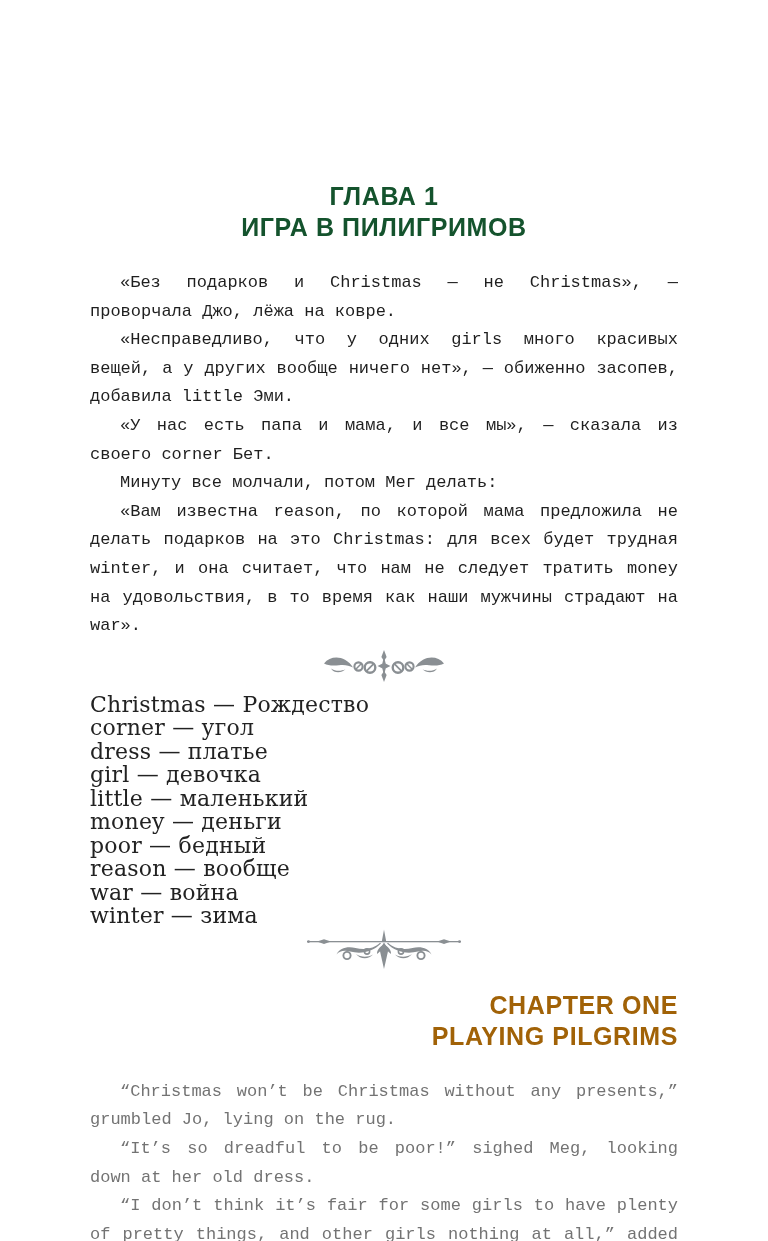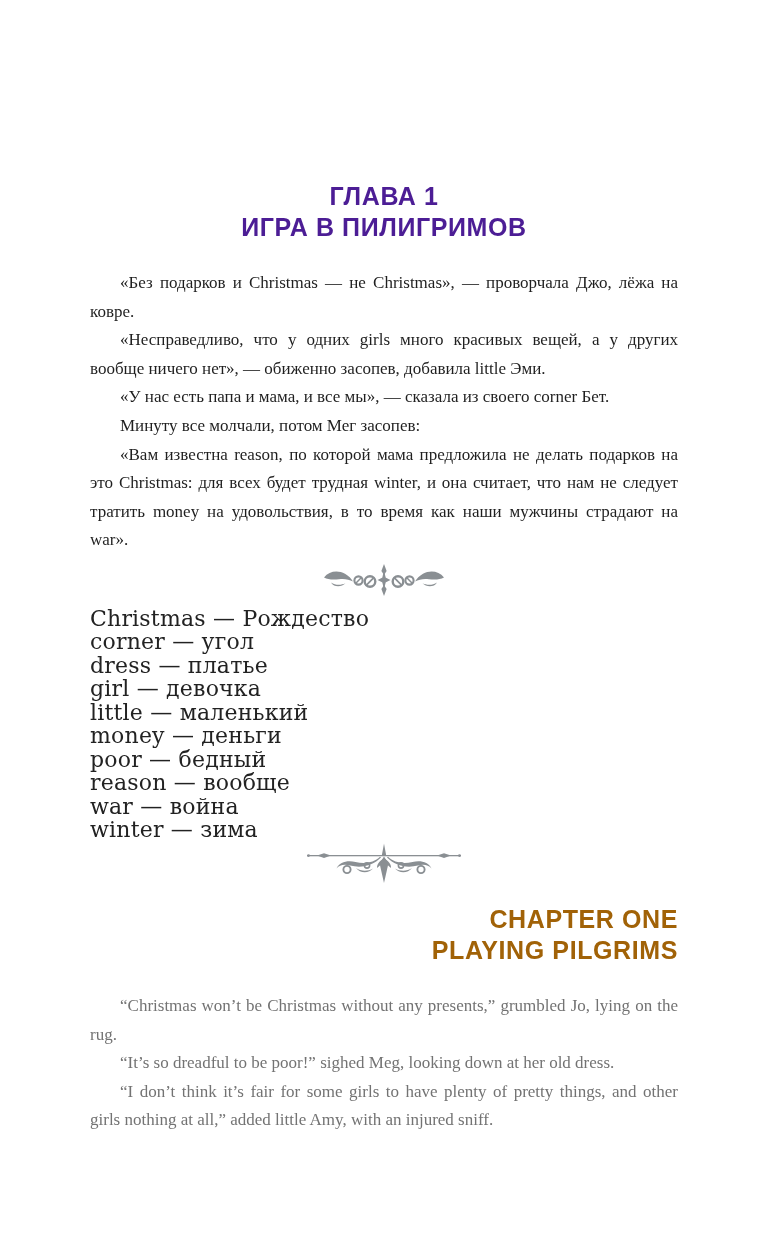--- a/index.html
+++ b/index.html
@@ -19,21 +19,21 @@
     font-family: "Liberation Sans", sans-serif;
     font-weight: 700;
     font-size: 25px;
     line-height: 31px;
     letter-spacing: 0.6px;
     color: #232323;
   }
   .chapter-heading .h-line { white-space: nowrap; }
   .body-text {
     margin-top: 26px;
-    font-family: Liberation Serif, serif;
+    font-family: Liberation Mono, monospace;
     font-size: 17px;
     line-height: 28.6px;
     text-align: justify;
     color: #1f1f1f;
   }
   .body-text p {
     margin: 0;
     text-indent: 30px;
   }
   .ornament {
@@ -52,35 +52,35 @@
     color: #222222;
   }
   .vocab-line { white-space: nowrap; }
   .heading-en { margin-top: 18px; }
 </style>
 </head>
 <body style="background: rgb(255, 255, 255);">
 
 <div class="page" style="background: rgb(255, 255, 255);">
 
-  <div class="chapter-heading" style="color: #4c1d95;">
+  <div class="chapter-heading" style="color: #14532d;">
     <div class="h-line">ГЛАВА 1</div>
     <div class="h-line">ИГРА В ПИЛИГРИМОВ</div>
   </div>
 
   <div class="body-text" style="color: rgb(31, 31, 31);">
 
       <p>«Без подарков и Christmas — не Christmas», — проворчала Джо, лёжа на ковре.</p>
 
 
       <p>«Несправедливо, что у одних girls много красивых вещей, а у других вообще ничего нет», — обиженно засопев, добавила little Эми.</p>
 
       <p>«У нас есть папа и мама, и все мы», — сказала из своего corner Бет.</p>
 
-      <p>Минуту все молчали, потом Мег засопев:</p>
+      <p>Минуту все молчали, потом Мег делать:</p>
 
       <p>«Вам известна reason, по которой мама предложила не делать подарков на это Christmas: для всех будет трудная winter, и она считает, что нам не следует тратить money на удовольствия, в то время как наши мужчины страдают на war».</p>
     </div>
 
   <div class="ornament ornament-scrolls" style="color: rgb(138, 143, 147);">
     <svg width="126" height="34" viewBox="0 0 126 34" xmlns="http://www.w3.org/2000/svg">
       <g id="orn1-half">
         <path fill="currentColor" d="M3,14.5 C8,8 17,6.8 24,10.8 C27.5,12.8 30.5,15.8 32,18.6 C28,16.4 23.5,15.4 18,16.2 C12,17 7,16.6 3,14.5 Z"></path>
         <path fill="currentColor" d="M10,19.5 C14,22.3 20,22.5 24.5,20.3 C20.5,24.3 13,24.6 10,19.5 Z"></path>
         <circle cx="37.5" cy="17.5" r="4.1" fill="none" stroke="currentColor" stroke-width="2.1"></circle>

